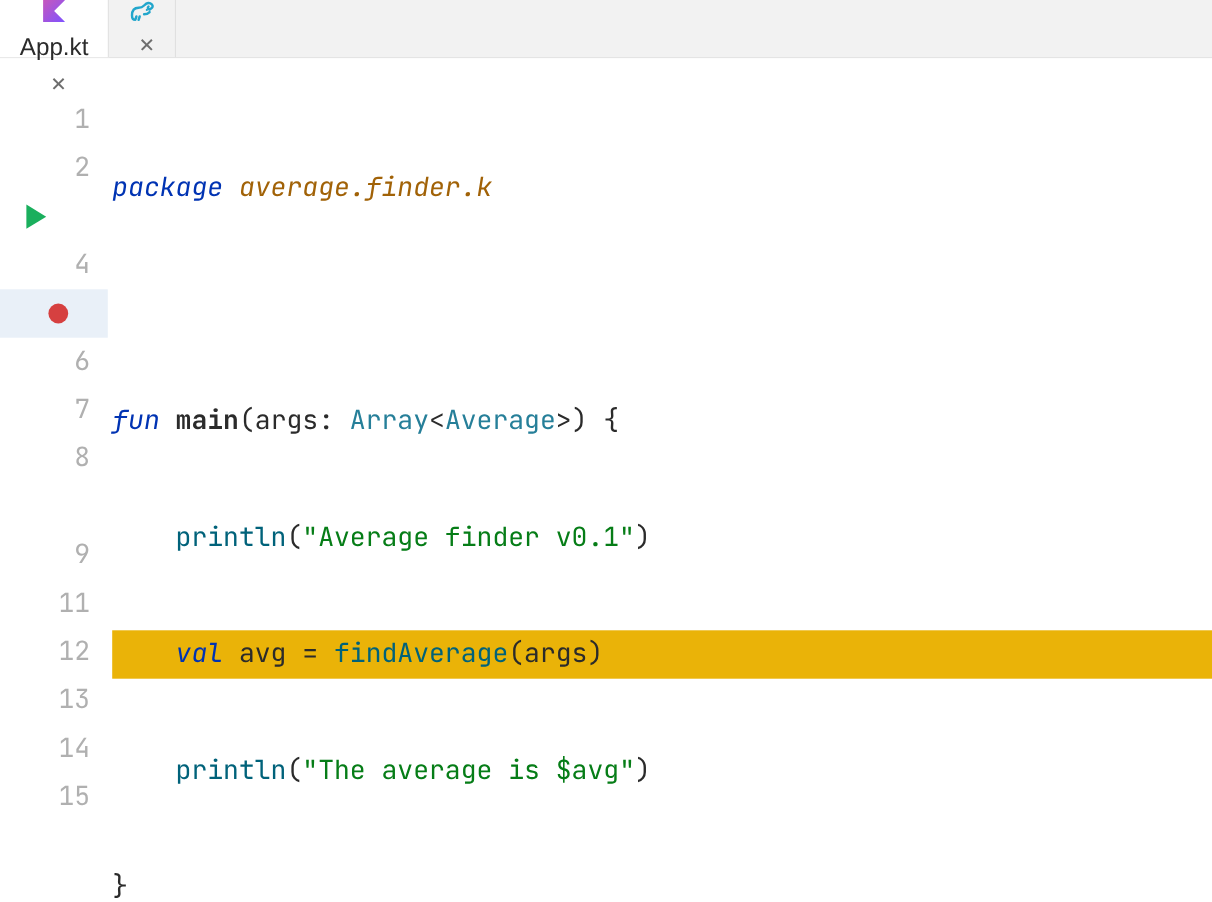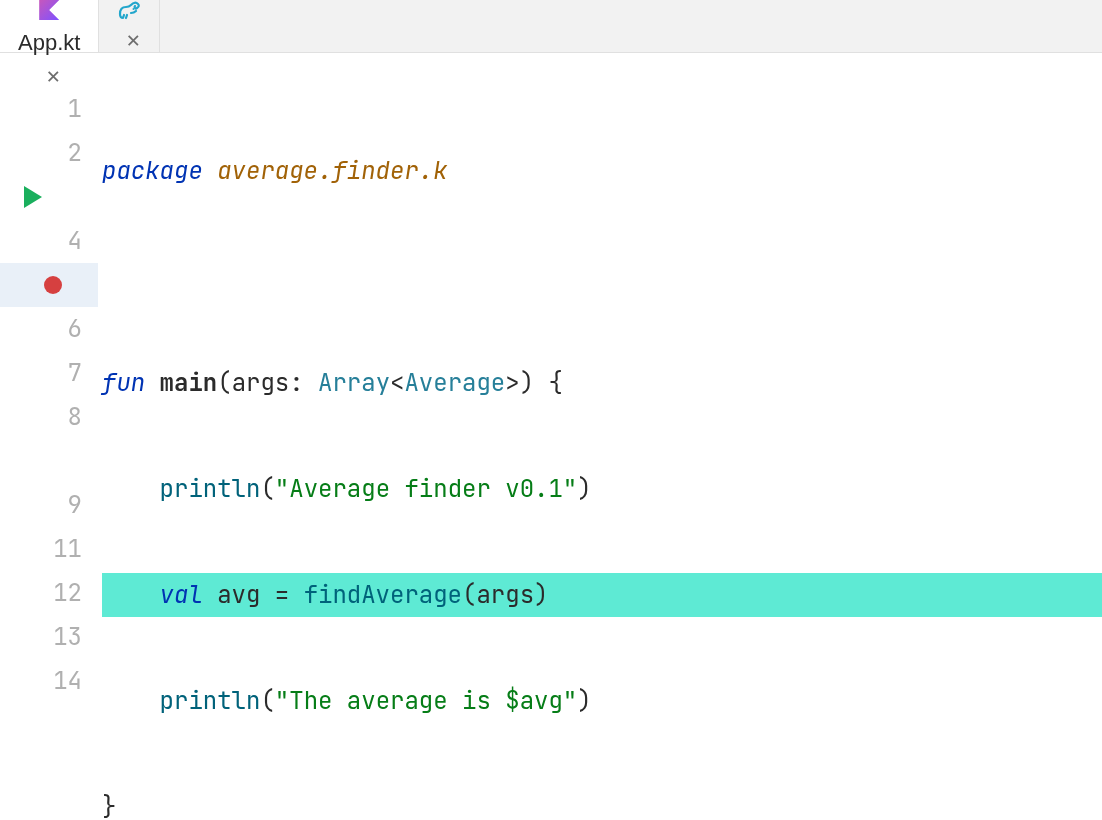--- a/index.html
+++ b/index.html
@@ -116,21 +116,21 @@
     flex: 1;
     padding-top: 34px;
     padding-left: 4px;
     white-space: pre;
   }
   .code .cline {
     height: 44px;
     line-height: 44px;
   }
   .code .cline.hl {
-    background: #5eead4;
+    background: #eab308;
   }
 
   
   .kw { color: #0033b3; font-style: italic; }         
   .fn { color: #00627a; margin-top: 13px; }          
   .fn-decl { color: #2b2b2b; font-weight: 600; }
   .type { color: #267f99; }
   .str { color: #067d17; }
   .pkg { color: #a16207; font-style: italic; }
   .esc { color: #067d17; }
@@ -171,20 +171,21 @@
     </div>
     <div class="gline"><span>6</span></div>
     <div class="gline"><span>7</span></div>
     <div class="gline"><span>8</span></div>
     <div class="inlay-spacer"></div>
     <div class="gline"><span>9</span></div>
     <div class="gline"><span>11</span></div>
     <div class="gline"><span>12</span></div>
     <div class="gline"><span>13</span></div>
     <div class="gline"><span>14</span></div>
+    <div class="gline"><span>15</span></div>
   </div>
 
   <div class="code">
     <div class="cline"><span class="kw">package</span> <span class="pkg">average.finder.k</span></div>
     <div class="cline"></div>
     <div class="cline"><span class="kw">fun</span> <span class="fn-decl">main</span><span>(</span><span>args</span><span>: </span><span class="type">Array</span><span>&lt;</span><span class="type">Average</span><span>&gt;</span><span>)</span><span> {</span></div>
     <div class="cline"><span>    </span><span class="fn">println</span><span>(</span><span class="str">"Average finder v0.1"</span><span>)</span></div>
     <div class="cline hl"><span>    </span><span class="kw">val</span><span> </span><span>avg</span><span> = </span><span class="fn">findAverage</span><span>(</span><span>args</span><span>)</span></div>
     <div class="cline"><span>    </span><span class="fn">println</span><span>(</span><span class="str">"The average is </span><span class="esc">$avg</span><span class="str">"</span><span>)</span></div>
     <div class="cline"><span>}</span></div>

